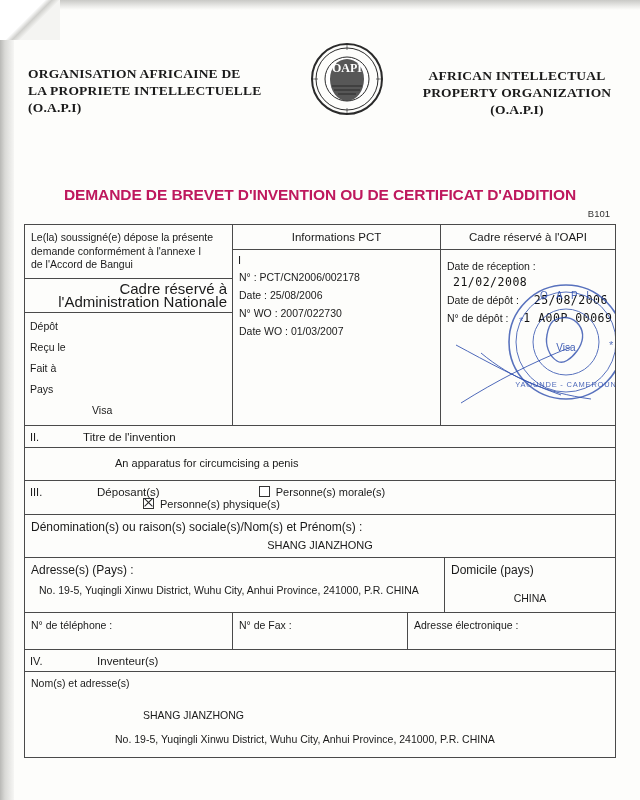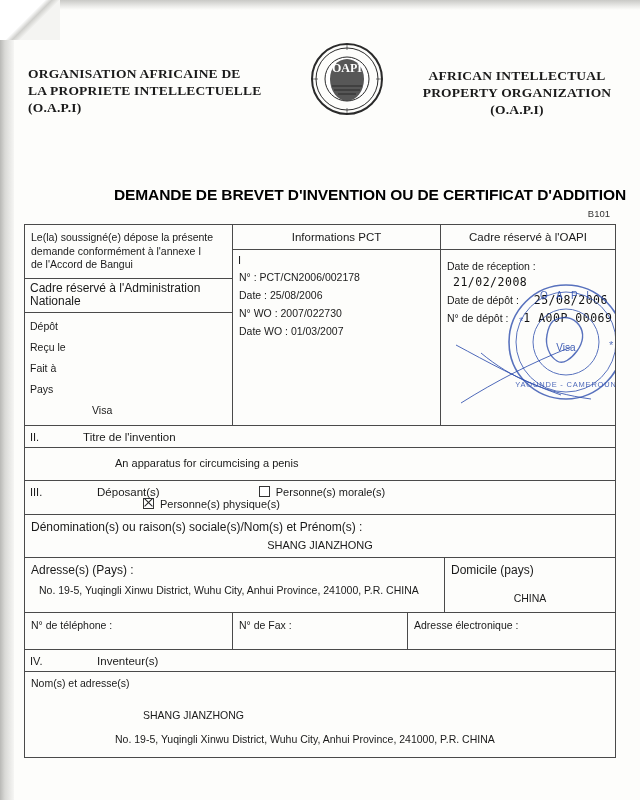--- a/index.html
+++ b/index.html
@@ -83,25 +83,25 @@
     width: 74px;
     height: 74px;
   }
 
   
   .doc-title {
     position: absolute;
     left: 0;
     top: 176px;
     width: 612px;
-    text-align: right;
+    text-align: center;
     font-size: 15.5px;
     font-weight: bold;
     letter-spacing: -0.1px;
-    color: #000000;
+    color: #be185d;
   }
   .form-code {
     position: absolute;
     right: 16px;
     top: 198px;
     font-size: 9.5px;
     color: #333;
   }
 
   
@@ -149,22 +149,23 @@
   }
   .pct-line { padding: 1px 0 1px 6px; }
   .oapi-line { padding: 1px 0 1px 6px; }
   .handwrite {
     font-family: "DejaVu Sans Mono", monospace;
     font-size: 11.5px;
     color: #111;
     letter-spacing: 0.5px;
   }
   .sub-head {
-    font-size: 12px;
+    font-size: 15px;
     padding: 3px 5px;
+    text-align: right;
   }
   .admin-lines {
     font-size: 10.5px;
     line-height: 21px;
     padding: 3px 5px 4px 5px;
   }
   .visa-word {
     font-size: 10.5px;
     padding-left: 62px;
   }

